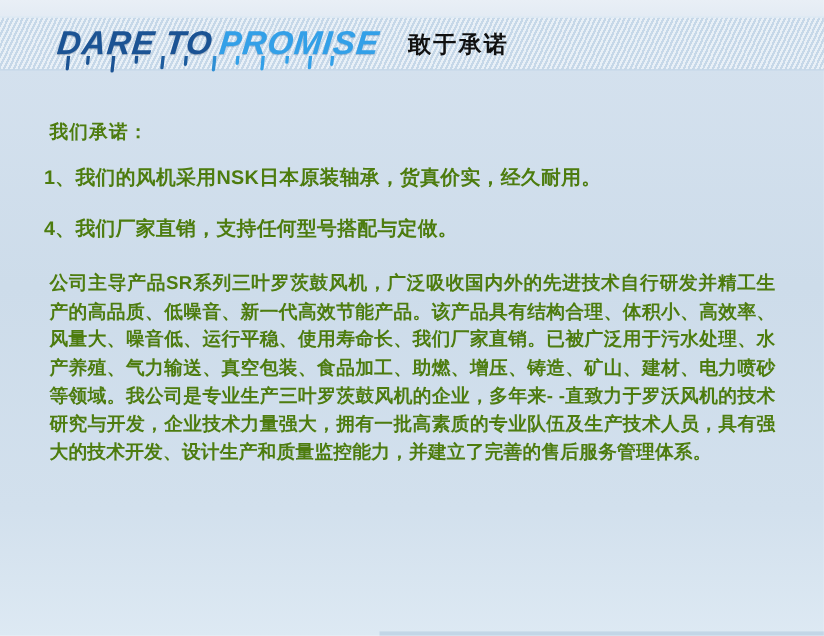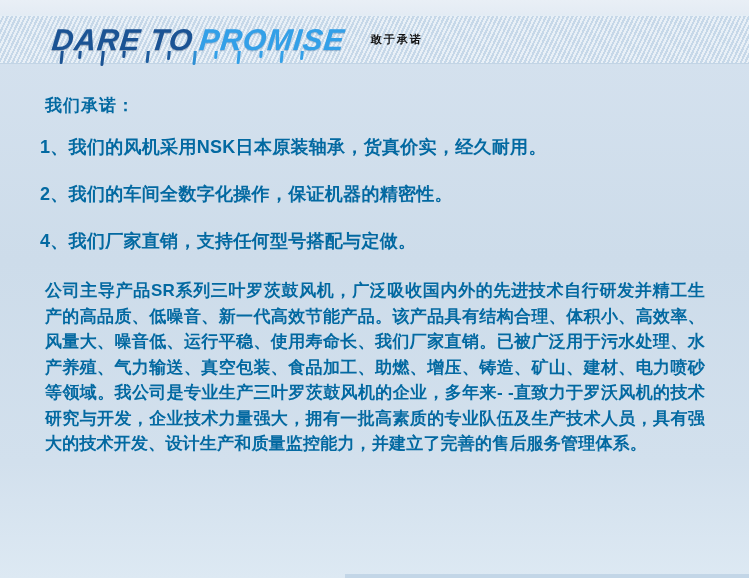--- a/index.html
+++ b/index.html
@@ -37,27 +37,27 @@
   .drips i:nth-child(4){left:68px;height:7px;background:#1b5394;}
   .drips i:nth-child(5){left:92px;height:12px;background:#1d5c9e;}
   .drips i:nth-child(6){left:113px;height:9px;background:#1d5c9e;}
   .drips i:nth-child(7){left:139px;height:14px;background:#2f8fd4;}
   .drips i:nth-child(8){left:160px;height:8px;background:#33a0e8;}
   .drips i:nth-child(9){left:183px;height:13px;background:#33a0e8;}
   .drips i:nth-child(10){left:205px;height:7px;background:#33a0e8;}
   .drips i:nth-child(11){left:226px;height:12px;background:#33a0e8;}
   .drips i:nth-child(12){left:246px;height:9px;background:#33a0e8;}
   .header-subtitle{
-    margin-left:26px;font-size:11px;font-weight:700;color:#111;
+    margin-left:26px;font-size:21px;font-weight:700;color:#111;
     letter-spacing:2px;
   }
 
   
   .content{
-    position:absolute;left:45px;top:94px;width:660px;color:#0369a1;
+    position:absolute;left:45px;top:108px;width:660px;color:#4d7c0f;
   }
   .promise-heading{
     margin:0 0 20px 0;font-size:17px;font-weight:700;letter-spacing:1px;
   }
   .promise-item{
     margin:0 0 26px -5px;font-size:18px;font-weight:700;line-height:21px;
     letter-spacing:0.3px;white-space:nowrap;
   }
   .company-intro{
     margin:1px 0 0 0;font-size:17px;font-weight:700;line-height:25.5px;
@@ -93,21 +93,20 @@
           <i></i>
       </span>
     </div>
     <span class="header-subtitle">敢于承诺</span>
   </div>
 
   <div class="content">
     <h2 class="promise-heading">我们承诺：</h2>
 
     <p class="promise-item">1、我们的风机采用NSK日本原装轴承，货真价实，经久耐用。</p>
-    <p class="promise-item">2、我们的车间全数字化操作，保证机器的精密性。</p>
     <p class="promise-item">4、我们厂家直销，支持任何型号搭配与定做。</p>
 
     <p class="company-intro">公司主导产品SR系列三叶罗茨鼓风机，广泛吸收国内外的先进技术自行研发并精工生产的高品质、低噪音、新一代高效节能产品。该产品具有结构合理、体积小、高效率、风量大、噪音低、运行平稳、使用寿命长、我们厂家直销。已被广泛用于污水处理、水产养殖、气力输送、真空包装、食品加工、助燃、增压、铸造、矿山、建材、电力喷砂等领域。我公司是专业生产三叶罗茨鼓风机的企业，多年来- -直致力于罗沃风机的技术研究与开发，企业技术力量强大，拥有一批高素质的专业队伍及生产技术人员，具有强大的技术开发、设计生产和质量监控能力，并建立了完善的售后服务管理体系。</p>
   </div>
 
   <div class="bottom-bar"></div>
 
 </div>
 
 </body></html>

